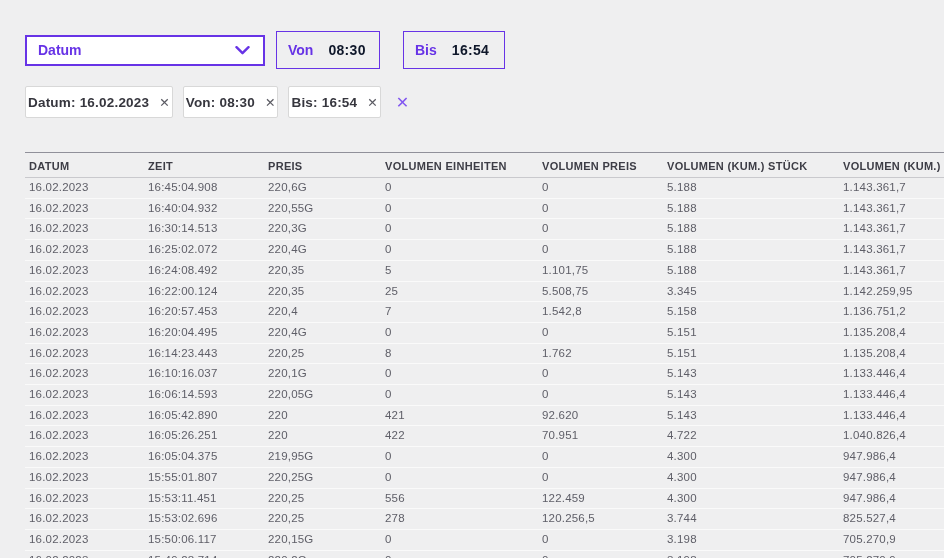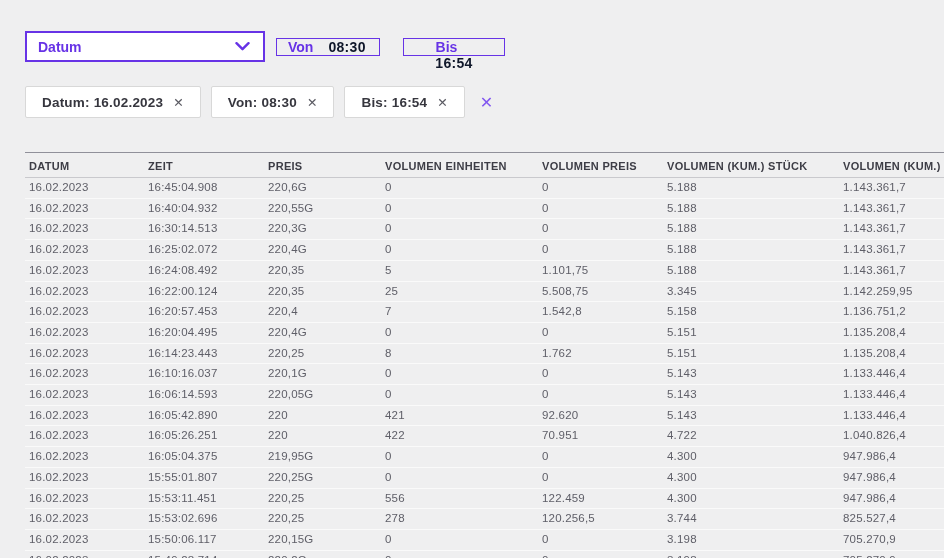--- a/index.html
+++ b/index.html
@@ -13,34 +13,34 @@
   
   .controls { position:absolute; top:31px; left:25px; display:flex; align-items:center; }
   .dropdown {
     width:240px; height:31px; background:#ffffff;
     border:2px solid #6733e6; display:flex; align-items:center;
     justify-content:space-between; padding:0 13px 0 11px;
     cursor:pointer; margin-right:11px;
   }
   .dropdown .dd-label { color:#6733e6; font-weight:bold; font-size:14px; }
   .time-box {
-    height:18px; border:1.5px solid #6733e6; background:transparent;
-    display:flex; align-items:center; padding:0 11px; cursor:text;
+    height:38px; border:1.5px solid #6733e6; background:transparent;
+    display:flex; align-items:center; padding:14px 11px; cursor:text;
   }
   .time-box.von { width:104px; margin-right:23px; }
-  .time-box.bis { width:102px;flex-direction:column; }
+  .time-box.bis { width:102px; }
   .time-box .tlabel { color:#6733e6; font-weight:bold; font-size:14px; margin-right:15px; }
   .time-box .tvalue { color:#0f172a; font-weight:bold; font-size:14px; letter-spacing:.3px; }
 
   
   .chips { position:absolute; top:86px; left:25px; display:flex; align-items:center; }
   .chip {
     background:#ffffff; border:1px solid #d8d8d8; border-radius:2px;
     height:32px; display:inline-flex; align-items:center;
-    padding:0 16px; margin-right:10px; cursor:default;
+    padding:0 2px; margin-right:10px; cursor:default;
   }
   .chip .chip-label { color:#36363e; font-weight:bold; font-size:13.5px; letter-spacing:.2px; }
   .chip .chip-x { color:#5a5a62; font-size:12.5px; margin-left:10px; cursor:pointer; }
   .clear-all { color:#8257f0; font-size:16px; font-weight:600; margin-left:5px; cursor:pointer; }
 
   
   .table-wrap {
     position:absolute; left:25px; top:152px; width:919px; height:406px;
     overflow:hidden; border-top:1px solid #90909a;
   }

